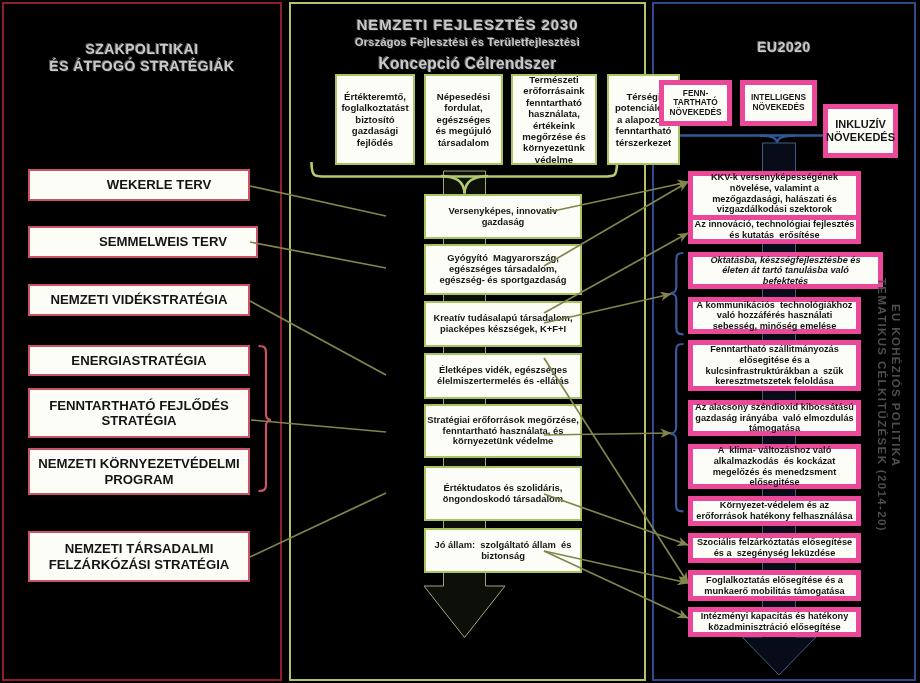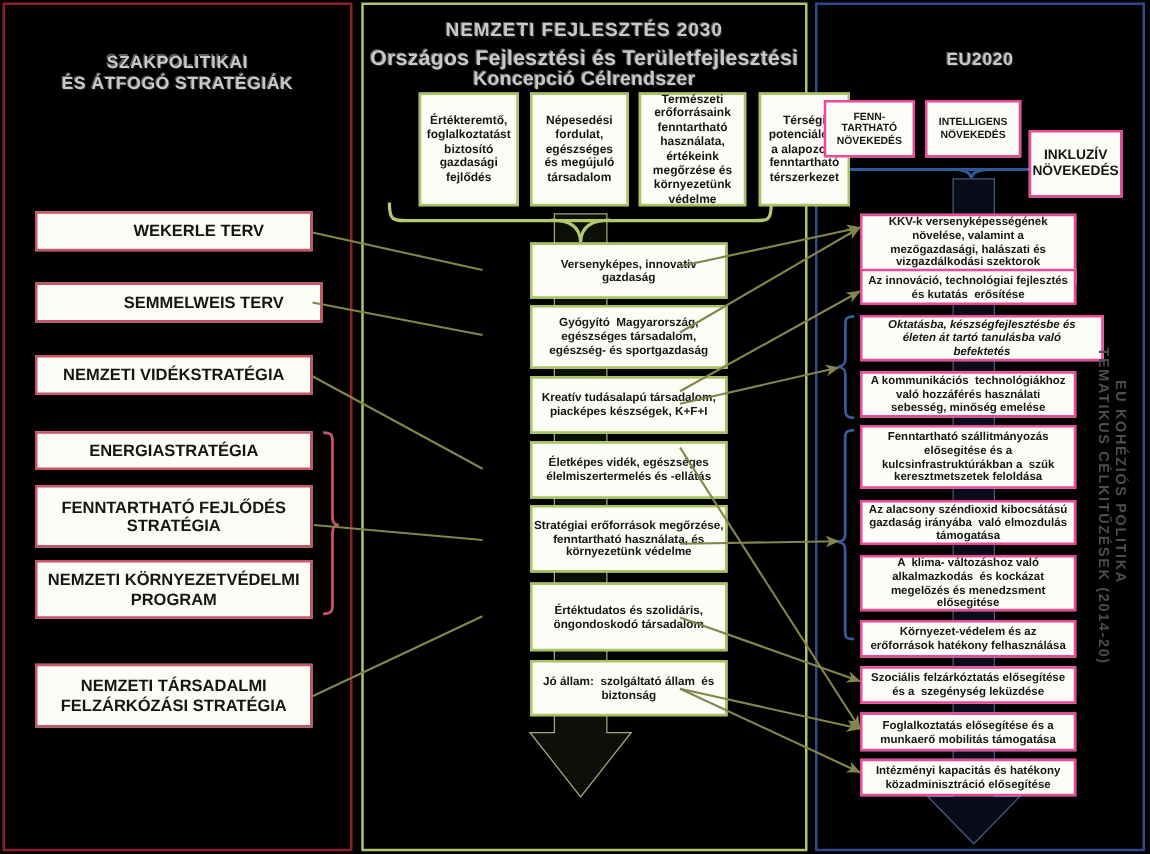--- a/index.html
+++ b/index.html
@@ -8,40 +8,40 @@
   font-family:"Liberation Sans",sans-serif;}
 .panel{position:absolute;box-sizing:border-box;}
 .ptitle{position:absolute;text-align:center;font-weight:bold;line-height:1.25;
   color:#c9c9c9;white-space:pre-line;
   text-shadow:1px 1px 0 #1b1b1b,-1px -1px 0 #5e5e5e;}
 .box{position:absolute;box-sizing:border-box;display:flex;align-items:center;
   justify-content:center;text-align:center;font-weight:bold;color:#151515;
   white-space:pre;line-height:1.16;background:#fdfdf8;}
 .rbox{border:2px solid #c75467;}
 .gbox{border:2px solid #a8c45e;margin-left:39px;}
-.bbox{border:2px solid #ec4899;}
+.bbox{border:5px solid #ec4899;}
 svg.ov{position:absolute;left:0;top:0;width:920px;height:683px;overflow:visible;}
 .sidelabel{position:absolute;font-weight:bold;color:#4e4e4e;white-space:nowrap;
   transform-origin:0 0;letter-spacing:1.35px;}
 </style>
 </head>
 <body>
 
 <div id="stage">
 <svg class="ov" viewBox="0 0 920 683">
 <path d="M443.5 171 L443.5 586 L424 586 L464.5 637.5 L505 586 L485.5 586 L485.5 171 Z" fill="#0d1009" stroke="#a3a57c" stroke-width="1"></path>
 <path d="M762.5 143 L762.5 637 L742 637 L779 675 L816 637 L795.5 637 L795.5 143 Z" fill="#080c18" stroke="#46597f" stroke-width="1"></path>
 </svg>
 <div class="panel" style="left:2px;top:2px;width:280px;height:679px;border:2px solid #8f1f2b;"></div>
 <div class="panel" style="left:289px;top:2px;width:357px;height:679px;border:2px solid #b0c46a;"></div>
 <div class="panel" style="left:652px;top:2px;width:264px;height:679px;border:2px solid #2c4a8d;"></div>
 <div class="ptitle" style="left:4px;top:41px;width:276px;font-size:14px;line-height:17.4px;letter-spacing:0.45px;">SZAKPOLITIKAI
 ÉS ÁTFOGÓ STRATÉGIÁK</div>
 <div class="ptitle" style="left:290px;top:15.5px;width:355px;font-size:15px;letter-spacing:0.83px;">NEMZETI FEJLESZTÉS 2030</div>
-<div class="ptitle" style="left:290px;top:35.5px;width:355px;font-size:17px;letter-spacing:0.22px;">Országos Fejlesztési  és Területfejlesztési</div>
+<div class="ptitle" style="left:290px;top:35.5px;width:355px;font-size:11px;letter-spacing:0.22px;">Országos Fejlesztési  és Területfejlesztési</div>
 <div class="ptitle" style="left:290px;top:53.5px;width:355px;font-size:15.6px;letter-spacing:0.22px;">Koncepció Célrendszer</div>
 <div class="ptitle" style="left:653px;top:39px;width:262px;font-size:14px;letter-spacing:0.5px;">EU2020</div>
 <svg class="ov" viewBox="0 0 920 683">
 <path d="M311.5 162 C311.5 176.5, 314 176.5, 326 176.5 L603 176.5 C615 176.5, 617 176.5, 617 162" fill="none" stroke="#b3cb6e" stroke-width="2.6"></path>
 <path d="M441 176 C456 176.5, 464 181, 464.5 193.5" fill="none" stroke="#b3cb6e" stroke-width="2.6"></path>
 <path d="M488 176 C473 176.5, 465 181, 464.5 193.5" fill="none" stroke="#b3cb6e" stroke-width="2.6"></path>
 <path d="M661 126 C661 135.5, 663 135.5, 672 135.5 L884 135.5 C893 135.5, 895 135.5, 895 126" fill="none" stroke="#2f5998" stroke-width="2.4"></path>
 <path d="M760 135.5 C771 135.8, 776 137, 777 142.5" fill="none" stroke="#2f5998" stroke-width="2.4"></path>
 <path d="M795 135.5 C784 135.8, 778 137, 777 142.5" fill="none" stroke="#2f5998" stroke-width="2.4"></path>
 </svg>

